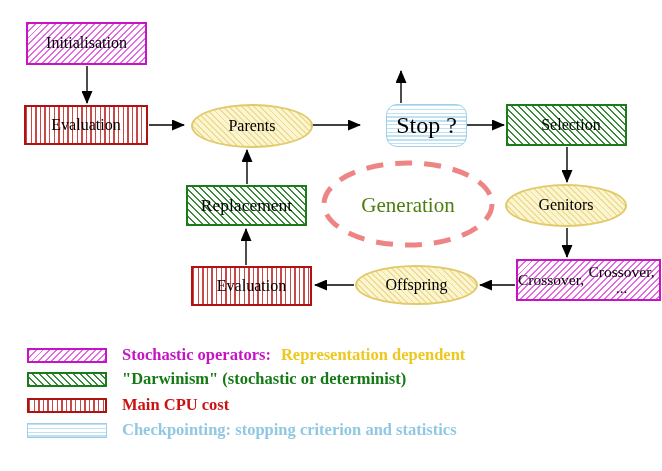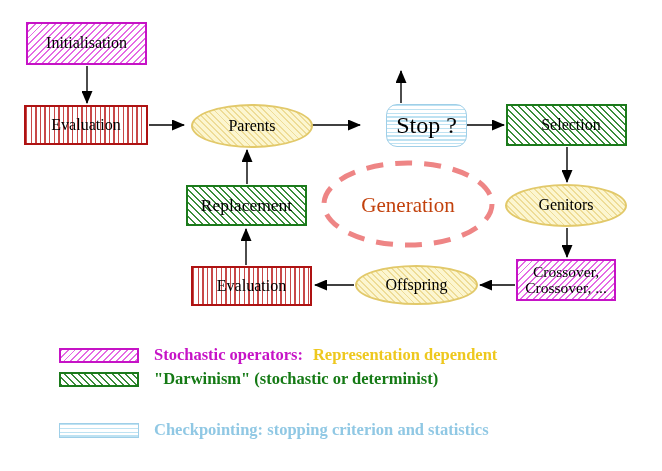--- a/index.html
+++ b/index.html
@@ -28,23 +28,23 @@
     border:2px solid #9fcfe8;
     background:repeating-linear-gradient(180deg,#bee2f2 0,#bee2f2 1.4px,#ffffff 1.4px,#ffffff 3.8px);
   }
   .ellipse-yellow{
     border:2px solid #e2c96a;border-radius:50%;
     background:repeating-linear-gradient(45deg,#eedc96 0,#eedc96 1.4px,#fcf6d0 1.4px,#fcf6d0 4.4px);
   }
   .rounded{border-radius:11px;}
   #generation-label{
     position:absolute;left:328px;top:193px;width:160px;text-align:center;
-    color:#c2410c;font-size:21px;
+    color:#4d7c0f;font-size:21px;
   }
-  .legend-row{position:absolute;left:27px;display:flex;align-items:center;height:18px;margin-left:32px;}
+  .legend-row{position:absolute;left:27px;display:flex;align-items:center;height:18px;}
   .legend-swatch{width:80px;height:15px;box-sizing:border-box;flex:0 0 auto;}
   .legend-text{margin-left:15px;font-weight:bold;font-size:16.5px;white-space:nowrap;}
   .lg-magenta{color:#c613c6;}
   .lg-yellow{color:#eec81e;margin-left:10px;}
   .lg-green{color:#157a15;}
   .lg-red{color:#cc1111;}
   .lg-blue{color:#90c8e4;}
 </style>
 </head>
 <body>
@@ -77,21 +77,21 @@
 
   <div class="node ellipse-yellow" style="left:191px;top:104px;width:122px;height:44px;font-family:Liberation Serif, serif;">Parents</div>
 
 
   <div class="node stripe-cyan rounded" style="left:362px;top:104px;width:81px;height:43px;font-size:24px;border-width:1.5px;margin-left:24px;">Stop ?</div>
 
   <div class="node hatch-green" style="left:506px;top:104px;width:121px;height:42px;padding-left:9px;">Selection</div>
 
   <div class="node ellipse-yellow" style="left:505px;top:184px;width:122px;height:43px;">Genitors</div>
 
-  <div class="node hatch-magenta" style="left:516px;top:259px;width:100px;height:42px;font-size:15.5px;flex-direction:column;">
+  <div class="node hatch-magenta" style="left:516px;top:259px;width:145px;height:42px;font-size:15.5px;flex-direction:row;">
     <div>Crossover,</div>
     <div>Crossover, ...</div>
   </div>
 
   <div class="node ellipse-yellow" style="left:355px;top:265px;width:123px;height:40px;">Offspring</div>
 
   <div class="node stripe-red" style="left:191px;top:266px;width:121px;height:40px;">Evaluation</div>
 
   <div class="node hatch-green" style="left:186px;top:185px;width:121px;height:41px;font-size:17.5px;">Replacement</div>
 
@@ -101,19 +101,23 @@
     <div class="legend-swatch hatch-magenta"></div>
     <span class="legend-text lg-magenta">Stochastic operators:</span>
     <span class="legend-text lg-yellow">Representation dependent</span>
   </div>
 
   <div class="legend-row" style="top:370px;">
     <div class="legend-swatch hatch-green"></div>
     <span class="legend-text lg-green">"Darwinism" (stochastic or determinist)</span>
   </div>
 
+  <div class="legend-row" style="top:396px;">
+    <div class="legend-swatch stripe-red"></div>
+    <span class="legend-text lg-red">Main CPU cost</span>
+  </div>
 
   <div class="legend-row" style="top:421px;">
     <div class="legend-swatch stripe-cyan" style="border-width:1.5px;"></div>
     <span class="legend-text lg-blue">Checkpointing: stopping criterion and statistics</span>
   </div>
 
 </div>
 
 </body></html>

